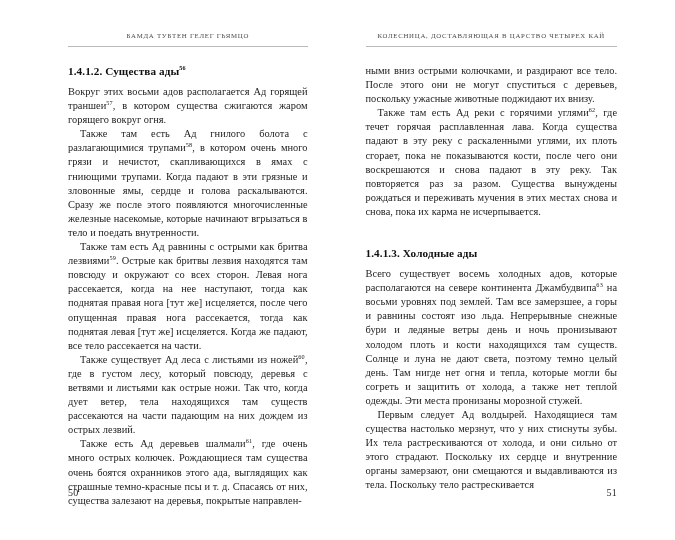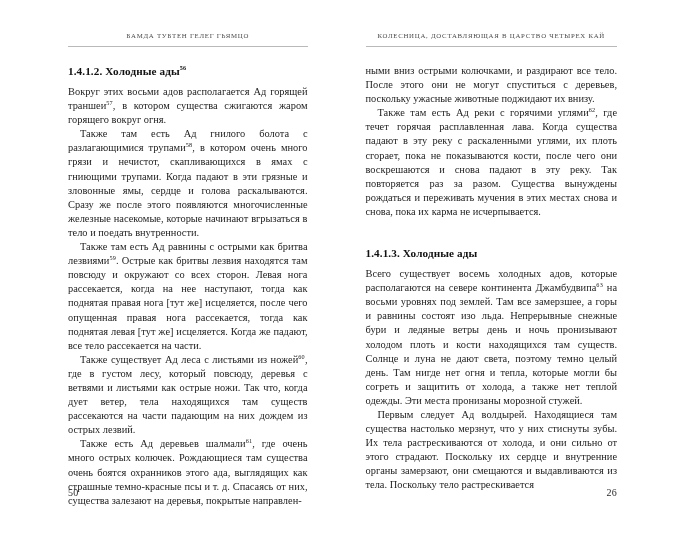--- a/index.html
+++ b/index.html
@@ -109,21 +109,21 @@
 <div class="spread">
 
   <div class="page page-left">
 
     <div class="runhead">
       <div class="runhead-text">Бамда Тубтен Гелег Гьямцо</div>
       <div class="runhead-rule"></div>
     </div>
 
     <div class="col">
-      <h2 class="section-title"><span>1.4.1.2. Холодные ады</span><sup class="fn">56</sup></h2>
+      <h2 class="section-title"><span>1.4.1.2. Существа ады</span><sup class="fn">56</sup></h2>
 
       <div>
           <p class="para flush">Вокруг этих восьми адов располагается Ад горящей траншеи<sup class="fn">57</sup>, в котором существа сжигаются жаром горящего вокруг огня.</p>
           <p class="para indent">Также там есть Ад гнилого болота с разлагающимися трупами<sup class="fn">58</sup>, в котором очень много грязи и нечистот, скапливающихся в ямах с гниющими трупами. Когда падают в эти грязные и зловонные ямы, сердце и голова раскалываются. Сразу же после этого появляются многочисленные железные насекомые, которые начинают вгрызаться в тело и поедать внутренности.</p>
           <p class="para indent">Также там есть Ад равнины с острыми как бритва лезвиями<sup class="fn">59</sup>. Острые как бритвы лезвия находятся там повсюду и окружают со всех сторон. Левая нога рассекается, когда на нее наступают, тогда как поднятая правая нога [тут же] исцеляется, после чего опущенная правая нога рассекается, тогда как поднятая левая [тут же] исцеляется. Когда же падают, все тело рассекается на части.</p>
           <p class="para indent">Также существует Ад леса с листьями из ножей<sup class="fn">60</sup>, где в густом лесу, который повсюду, деревья с ветвями и листьями как острые ножи. Так что, когда дует ветер, тела находящихся там существ рассекаются на части падающим на них дождем из острых лезвий.</p>
           <p class="para indent">Также есть Ад деревьев шалмали<sup class="fn">61</sup>, где очень много острых колючек. Рождающиеся там существа очень боятся охранников этого ада, выглядящих как страшные темно-красные псы и т. д. Спасаясь от них, существа залезают на деревья, покрытые направлен-</p>
         </div>
     </div>
 
@@ -144,16 +144,16 @@
         </div>
 
       <h2 class="section-title spaced-above">1.4.1.3. Холодные ады</h2>
 
       <div>
           <p class="para flush">Всего существует восемь холодных адов, которые располагаются на севере континента Джамбудвипа<sup class="fn">63</sup> на восьми уровнях под землей. Там все замерзшее, а горы и равнины состоят изо льда. Непрерывные снежные бури и ледяные ветры день и ночь пронизывают холодом плоть и кости находящихся там существ. Солнце и луна не дают света, поэтому темно целый день. Там нигде нет огня и тепла, которые могли бы согреть и защитить от холода, а также нет теплой одежды. Эти места пронизаны морозной стужей.</p>
           <p class="para indent">Первым следует Ад волдырей. Находящиеся там существа настолько мерзнут, что у них стиснуты зубы. Их тела растрескиваются от холода, и они сильно от этого страдают. Поскольку их сердце и внутренние органы замерзают, они смещаются и выдавливаются из тела. Поскольку тело растрескивается</p>
         </div>
     </div>
 
-    <div class="folio folio-right">26</div>
+    <div class="folio folio-right">51</div>
   </div>
 
 </div>
 
 </body></html>

